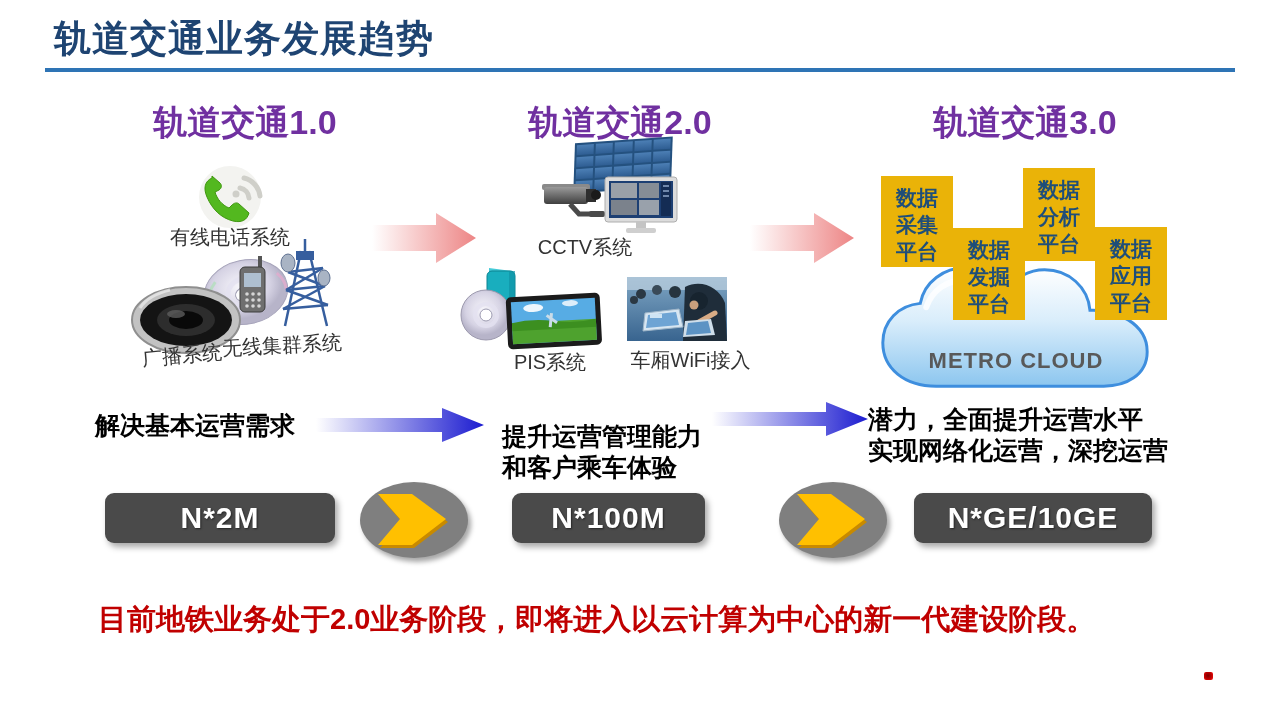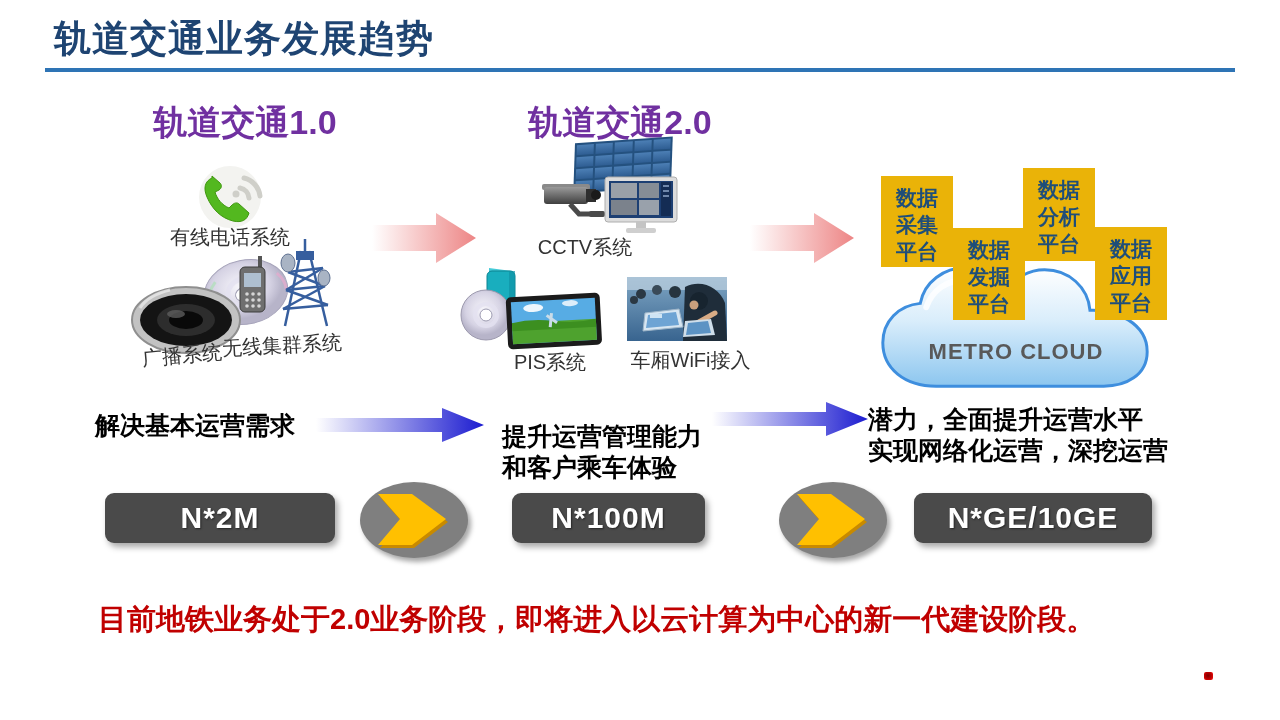--- a/index.html
+++ b/index.html
@@ -40,20 +40,21 @@
 </head>
 <body>
 
 <div class="slide">
 
   <div class="abs title">轨道交通业务发展趋势</div>
   <div class="abs title-rule"></div>
 
   <div class="abs stage-h h1">轨道交通1.0</div>
   <div class="abs stage-h h2">轨道交通2.0</div>
+  <div class="abs stage-h h3">轨道交通3.0</div>
 
   <div class="abs" style="left:192px;top:164px;width:80px;height:66px;">
     <svg width="80" height="66" viewBox="0 0 80 66">
       <circle cx="38" cy="33" r="31" fill="#f3f3f0"></circle>
       <g stroke="#cfcfc9" stroke-width="5" fill="none" stroke-linecap="round">
         <path d="M48 24 a11 11 0 0 1 9 10"></path>
         <path d="M52 14 a21 21 0 0 1 16 18"></path>
       </g>
       <circle cx="44" cy="30" r="3.5" fill="#cfcfc9"></circle>
       <path d="M20 14 c-7 3 -9 10 -5 19 c5 12 14 21 26 24 c9 2 14 -1 16 -8 l-10 -9 c-2 -2 -5 -1 -7 1 l-3 3 c-7 -3 -12 -9 -14 -16 l4 -2 c3 -2 3 -5 1 -7 l-8 -7 z" fill="#53B81F" stroke="#3f960f" stroke-width="1"></path>
@@ -249,21 +250,21 @@
           <linearGradient id="cl" x1="0" y1="0" x2="0" y2="1">
         <stop offset="0" stop-color="#ffffff"></stop>
             <stop offset="45%" stop-color="#d9edfb"></stop>
             <stop offset="100%" stop-color="#8cc6ef"></stop>
       </linearGradient>
         </defs>
       <path d="M70 132 C38 132 16 114 16 88 C16 66 32 50 54 48 C58 26 78 12 100 12 C118 12 133 20 142 34 C150 22 164 14 180 14 C205 14 224 32 226 55 C252 54 284 68 284 97 C284 121 262 132 240 132 Z" fill="url(#cl)" stroke="#3E8EDE" stroke-width="3"></path>
       <path d="M60 52 C66 34 82 24 100 24" stroke="#ffffff" stroke-width="6" fill="none" opacity="0.8" stroke-linecap="round"></path>
     </svg>
   </div>
-  <div class="abs cloud-label" style="left:916px;top:339px;width:200px;">METRO CLOUD</div>
+  <div class="abs cloud-label" style="left:916px;top:348px;width:200px;">METRO CLOUD</div>
 
   <div class="abs pbox" style="left:881px;top:176px;height:91px;">
     <span>数据</span>
     <span>采集</span>
     <span>平台</span>
   </div>
   <div class="abs pbox" style="left:953px;top:228px;height:92px;">
     <span>数据</span>
     <span>发掘</span>
     <span>平台</span>

